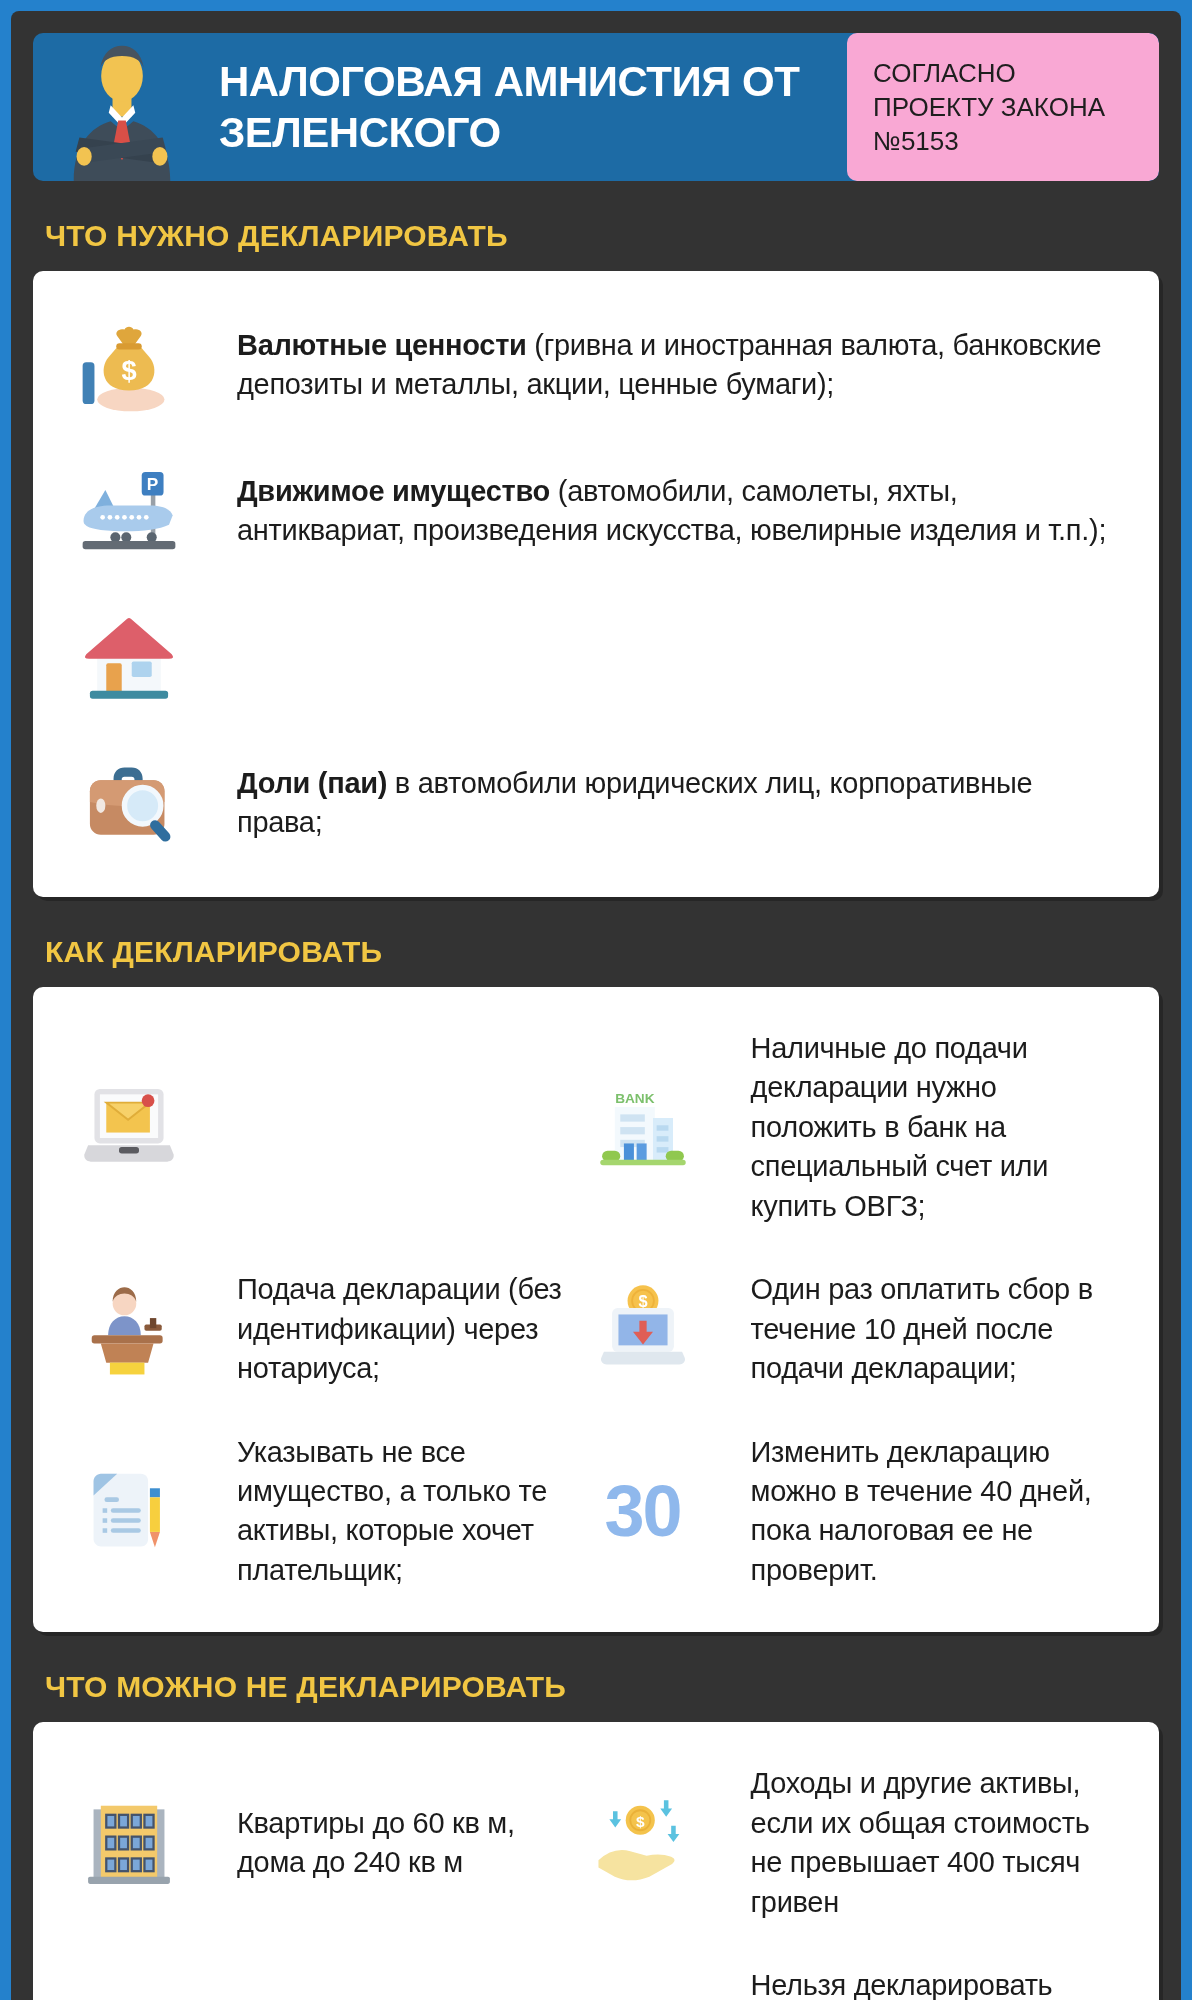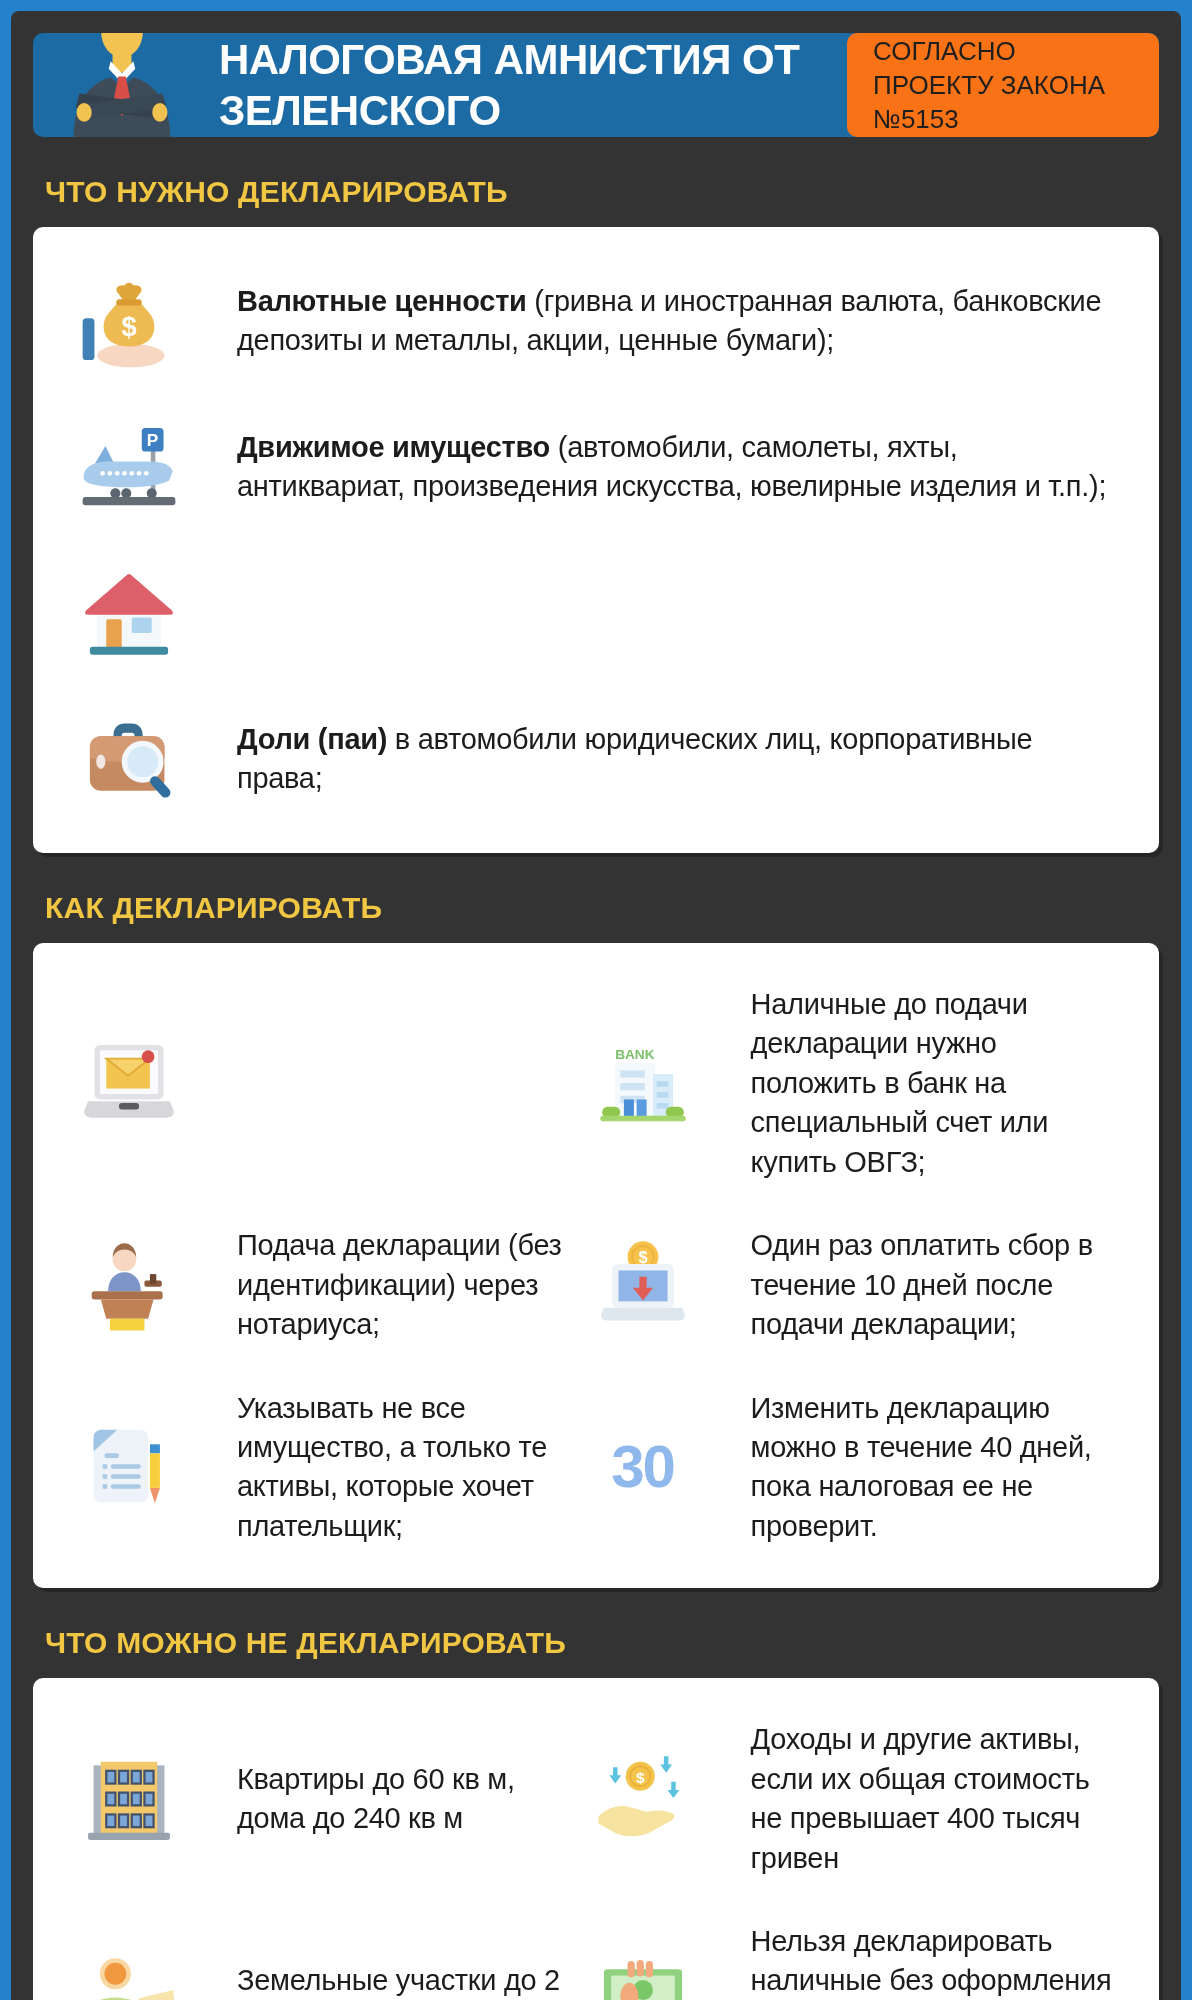--- a/index.html
+++ b/index.html
@@ -16,40 +16,40 @@
     padding: 22px 22px 0 22px;
     min-height: 1978px;
     display: flex; flex-direction: column;
   }
   
   .header {
     background: #1d6ba5;
     border-radius: 10px;
     display: flex;
     align-items: stretch;
-    height: 104px;
+    height: 148px;
     overflow: hidden;
   }
   .header .man { width: 132px; margin-left: 26px; display:flex; align-items:flex-end; }
   .header .man svg { width: 126px; height: 142px; display:block; }
   .header .title {
     flex: 1;
     display: flex; align-items: center;
     padding-left: 28px;
     color: #ffffff;
     font-weight: bold;
     font-size: 42px;
     line-height: 1.22;
     letter-spacing: -0.5px;
     max-width: 660px;
   }
   .badge {
     margin-left: auto;
     width: 312px;
-    background: #f97316;
+    background: #f9a8d4;
     border-radius: 10px;
     display: flex; align-items: center;
     padding: 18px 26px;
     color: #1e1e1e;
     font-size: 26px;
     font-weight: 500;
     line-height: 1.32;
   }
   
   .sec-heading {
@@ -83,21 +83,21 @@
     grid-template-columns: 1fr 1.08fr;
     column-gap: 28px;
     row-gap: 44px;
     align-items: center;
   }
   .cellL .t { max-width: 350px; }
   .cellR .t { max-width: 430px; }
   .big-number {
     width: 104px; min-width: 104px;
     text-align: center;
-    font-size: 60px;
+    font-size: 72px;
     font-weight: bold;
     color: #8fb8ec;
     letter-spacing: -2px;
     line-height: 1;
   }
   svg text { font-family: "Liberation Sans", "DejaVu Sans", sans-serif; }
 </style>
 </head>
 <body>
 

